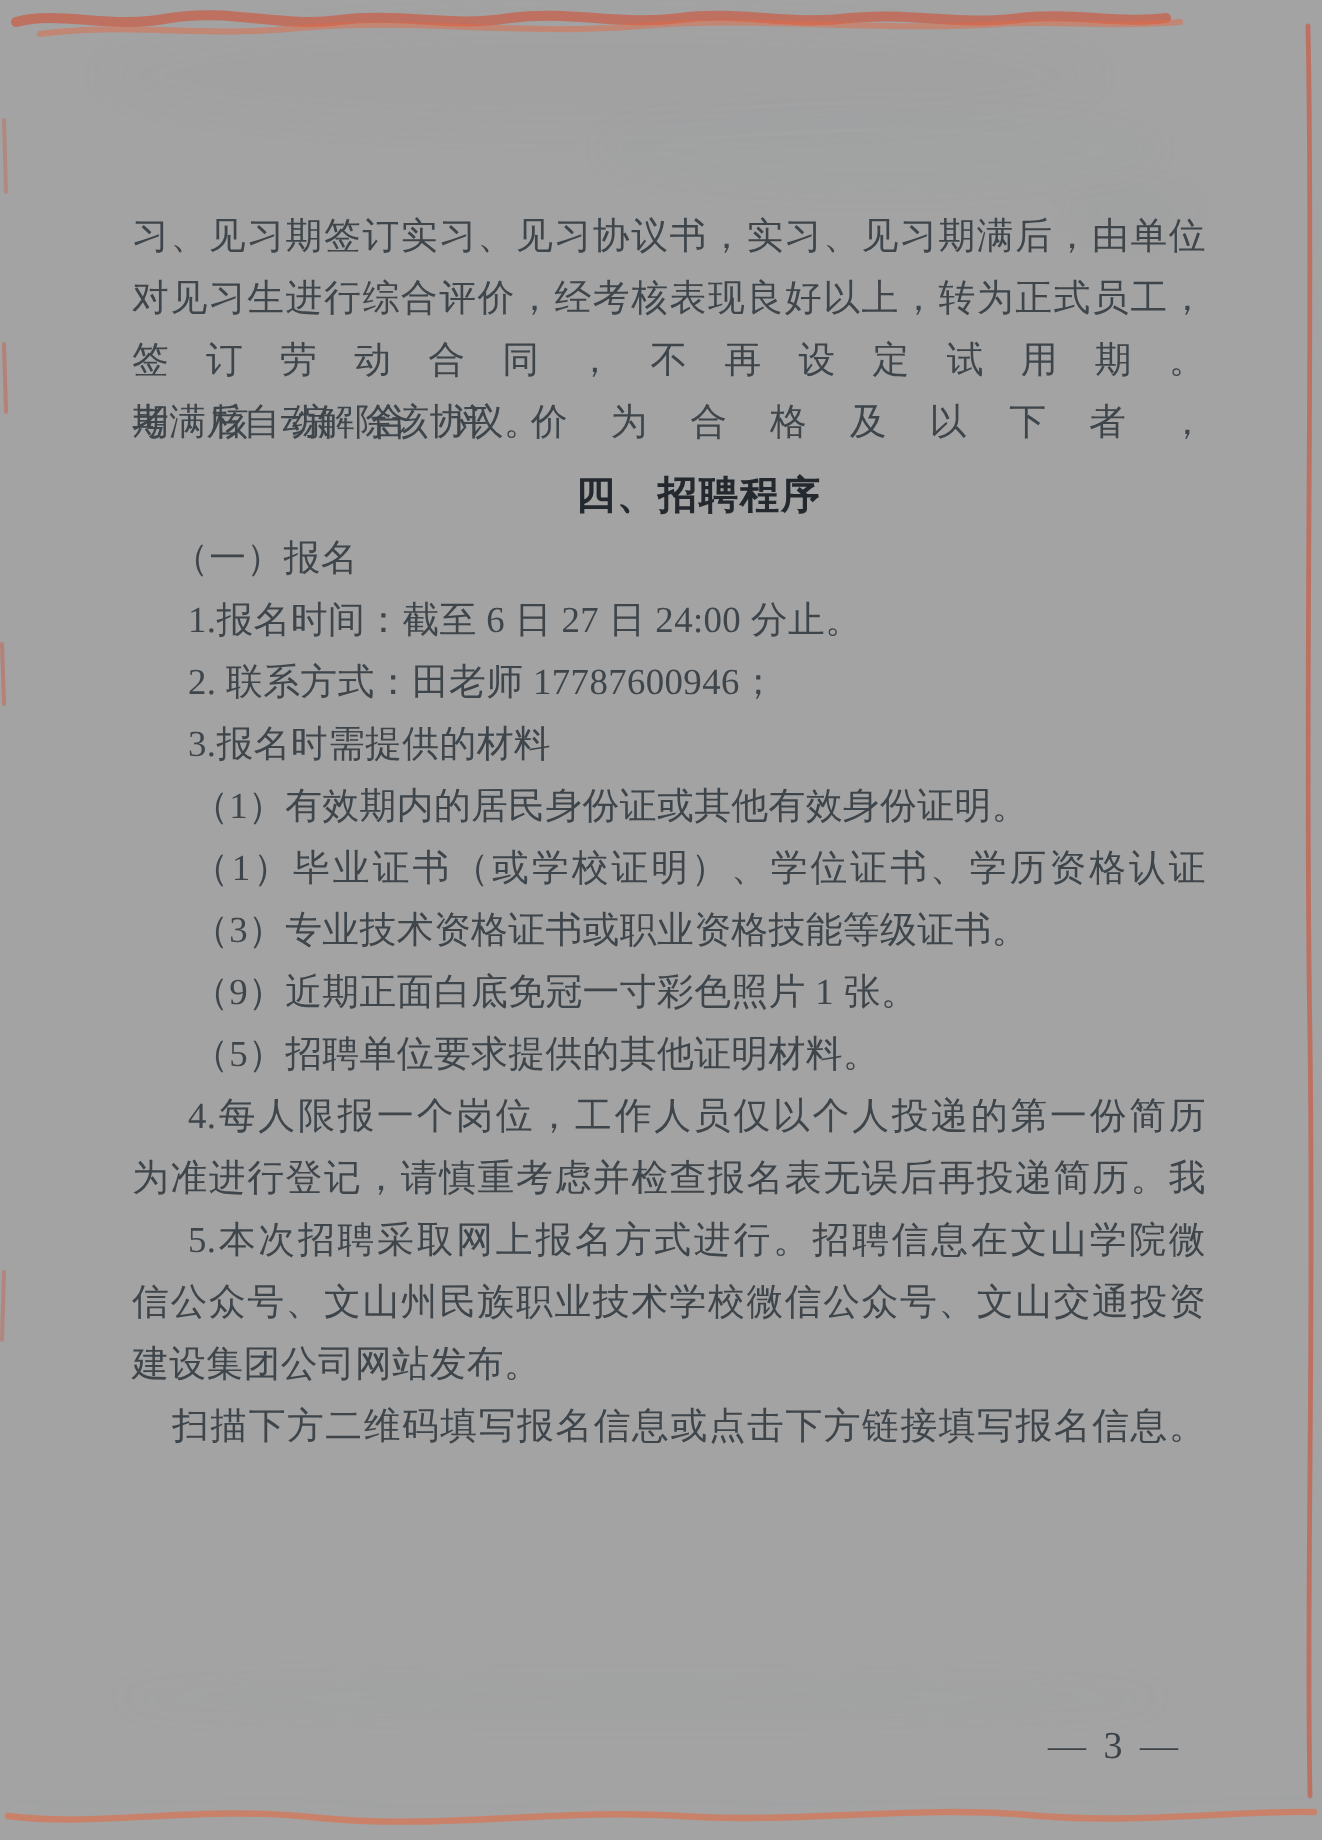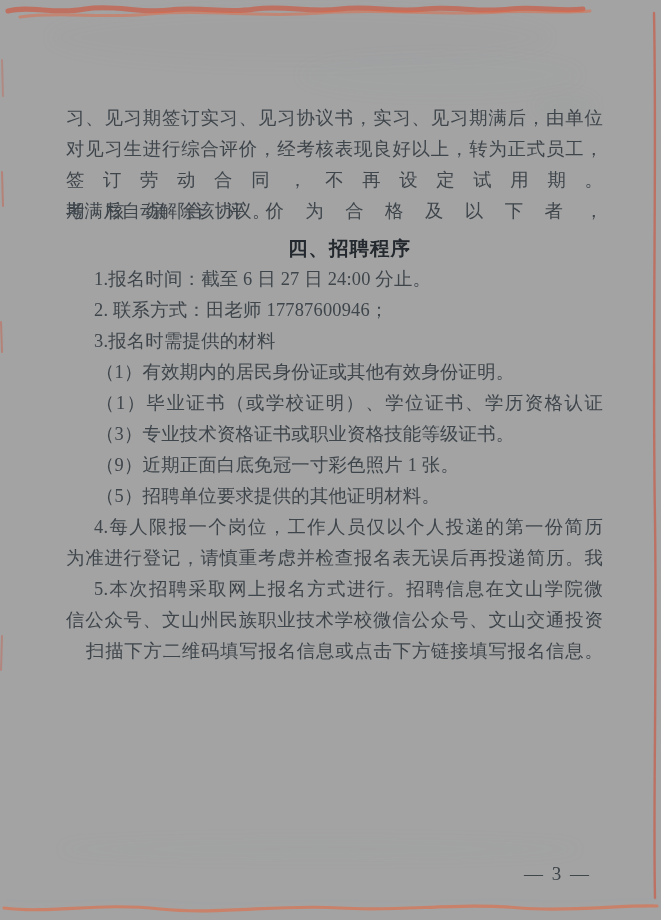--- a/index.html
+++ b/index.html
@@ -60,29 +60,31 @@
     <path d="M1,322 L2,352" fill="none" stroke-width="2" stroke-linecap="round" opacity="0.4" stroke="#cf5038"></path>
     <path d="M2,636 L1,670" fill="none" stroke-width="2" stroke-linecap="round" opacity="0.35" stroke="#cf5038"></path>
   </svg>
 
   <main class="doc">
     <div class="ln just">习、见习期签订实习、见习协议书，实习、见习期满后，由单位</div>
     <div class="ln just">对见习生进行综合评价，经考核表现良好以上，转为正式员工，</div>
     <div class="ln just">签订劳动合同，不再设定试用期。考核综合评价为合格及以下者，</div>
     <div class="ln">期满后自动解除该协议。</div>
     <div class="ln heading ind30">四、招聘程序</div>
+    <div class="ln ind20">（一）报名</div>
     <div class="ln ind28">1.报名时间：截至 6 日 27 日 24:00 分止。</div>
     <div class="ln ind28">2. 联系方式：田老师 17787600946；</div>
     <div class="ln ind28">3.报名时需提供的材料</div>
     <div class="ln ind30">（1）有效期内的居民身份证或其他有效身份证明。</div>
     <div class="ln ind30 just">（1）毕业证书（或学校证明）、学位证书、学历资格认证</div>
     <div class="ln ind30">（3）专业技术资格证书或职业资格技能等级证书。</div>
     <div class="ln ind30">（9）近期正面白底免冠一寸彩色照片 1 张。</div>
     <div class="ln ind30">（5）招聘单位要求提供的其他证明材料。</div>
     <div class="ln ind28 just">4.每人限报一个岗位，工作人员仅以个人投递的第一份简历</div>
     <div class="ln just">为准进行登记，请慎重考虑并检查报名表无误后再投递简历。我</div>
     <div class="ln ind28 just">5.本次招聘采取网上报名方式进行。招聘信息在文山学院微</div>
     <div class="ln just">信公众号、文山州民族职业技术学校微信公众号、文山交通投资</div>
+    <div class="ln">建设集团公司网站发布。</div>
     <div class="ln ind20 just">扫描下方二维码填写报名信息或点击下方链接填写报名信息。</div>
   </main>
 
   <div class="footer">— 3 —</div>
 </div>
 
 </body></html>

